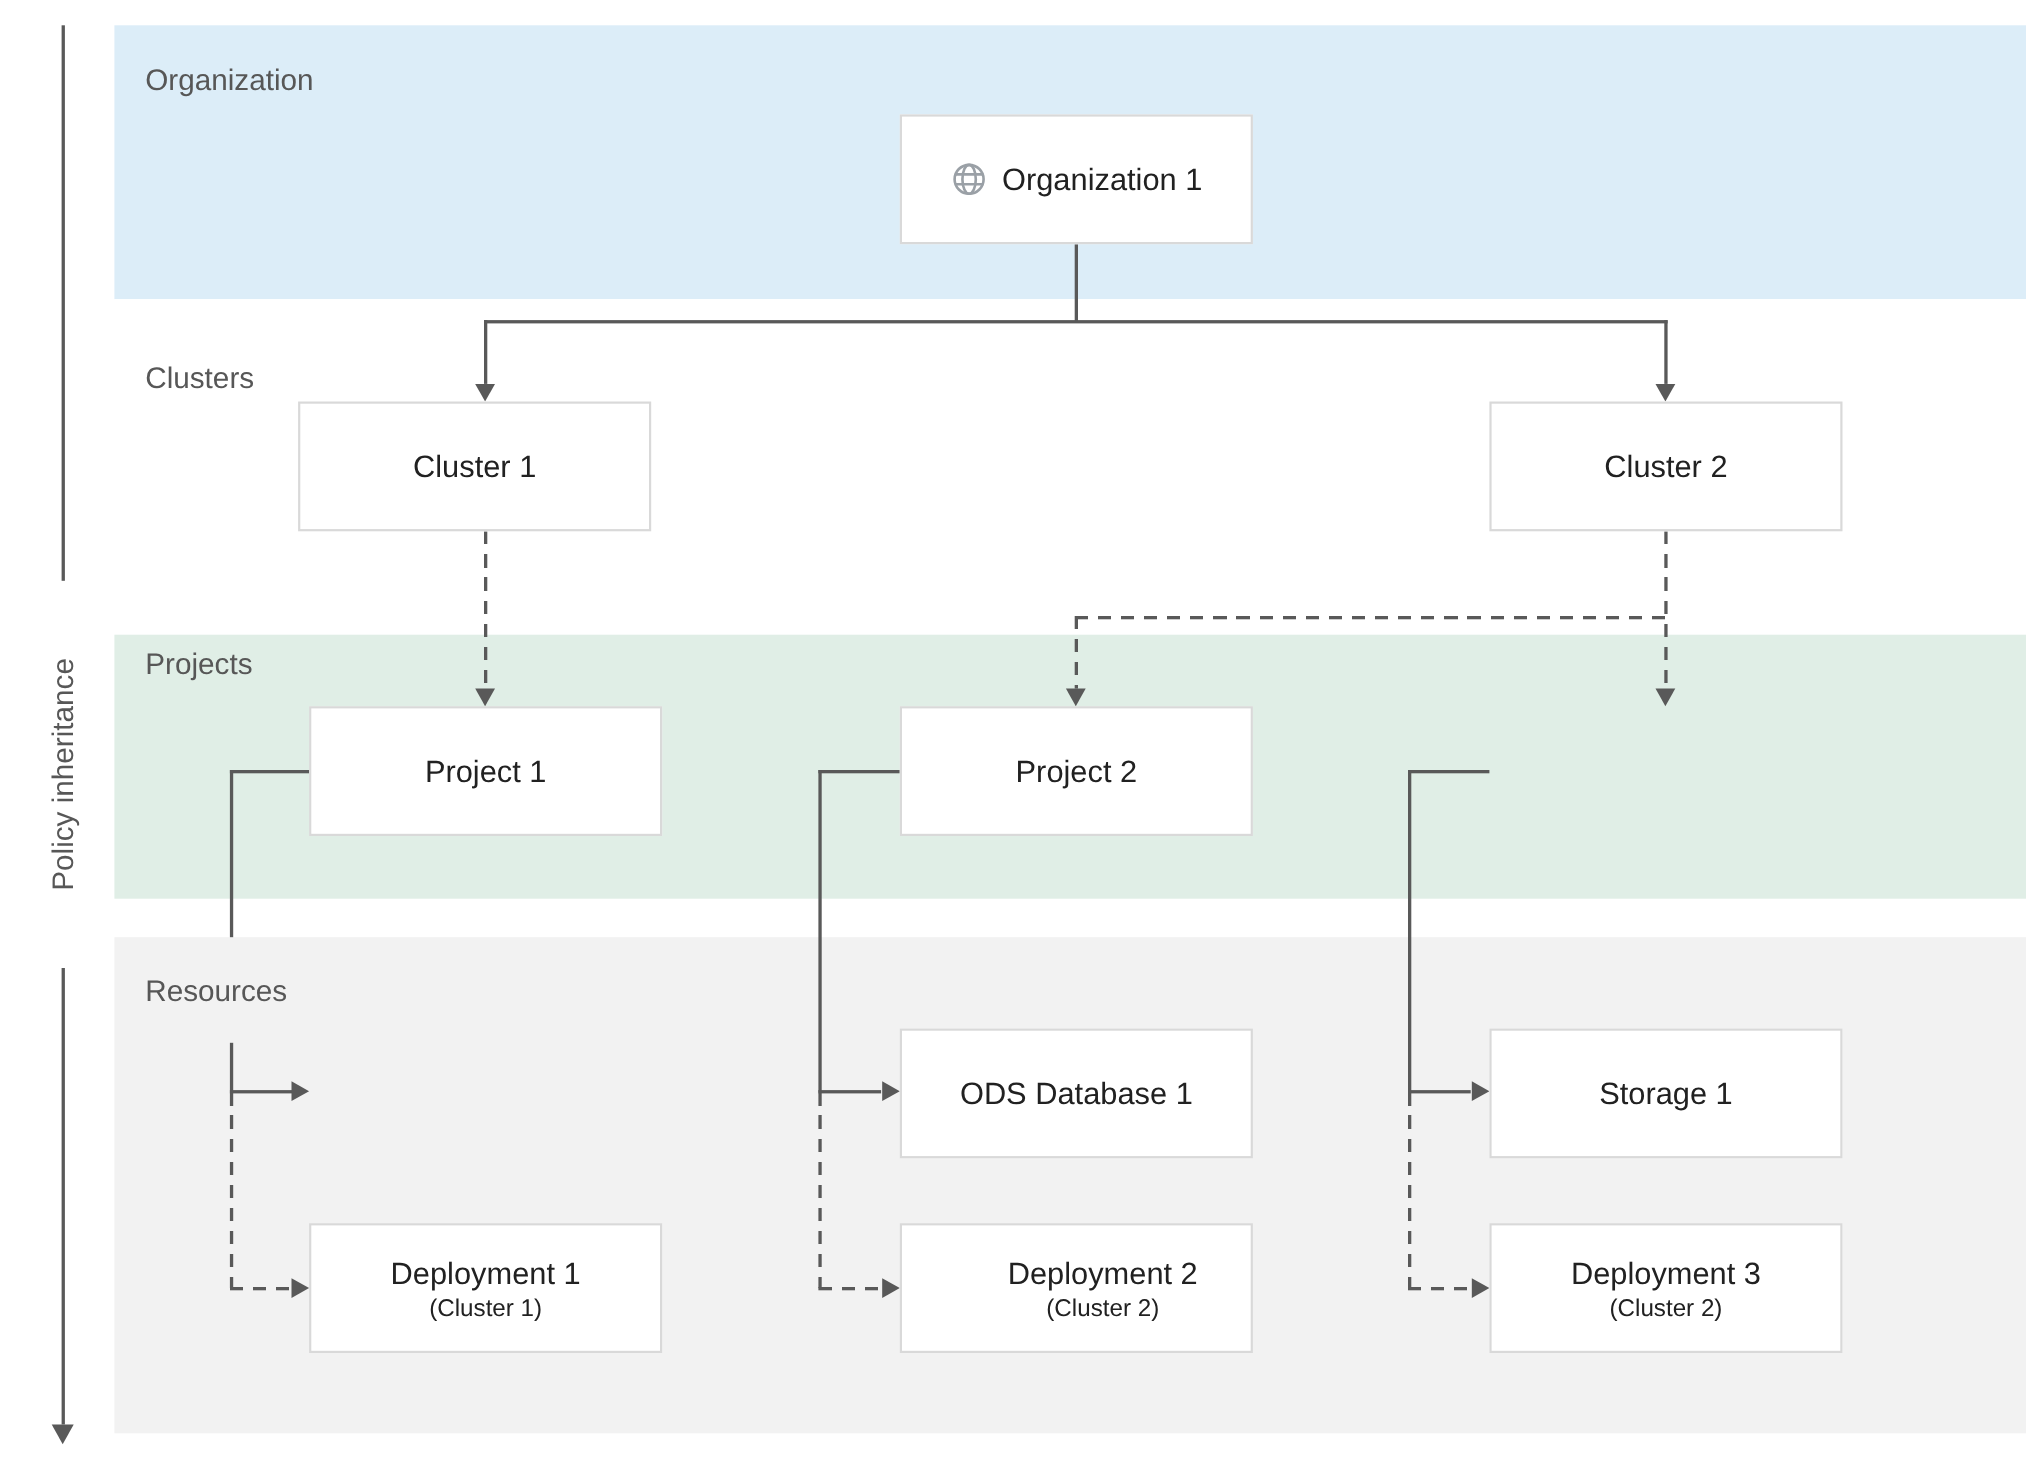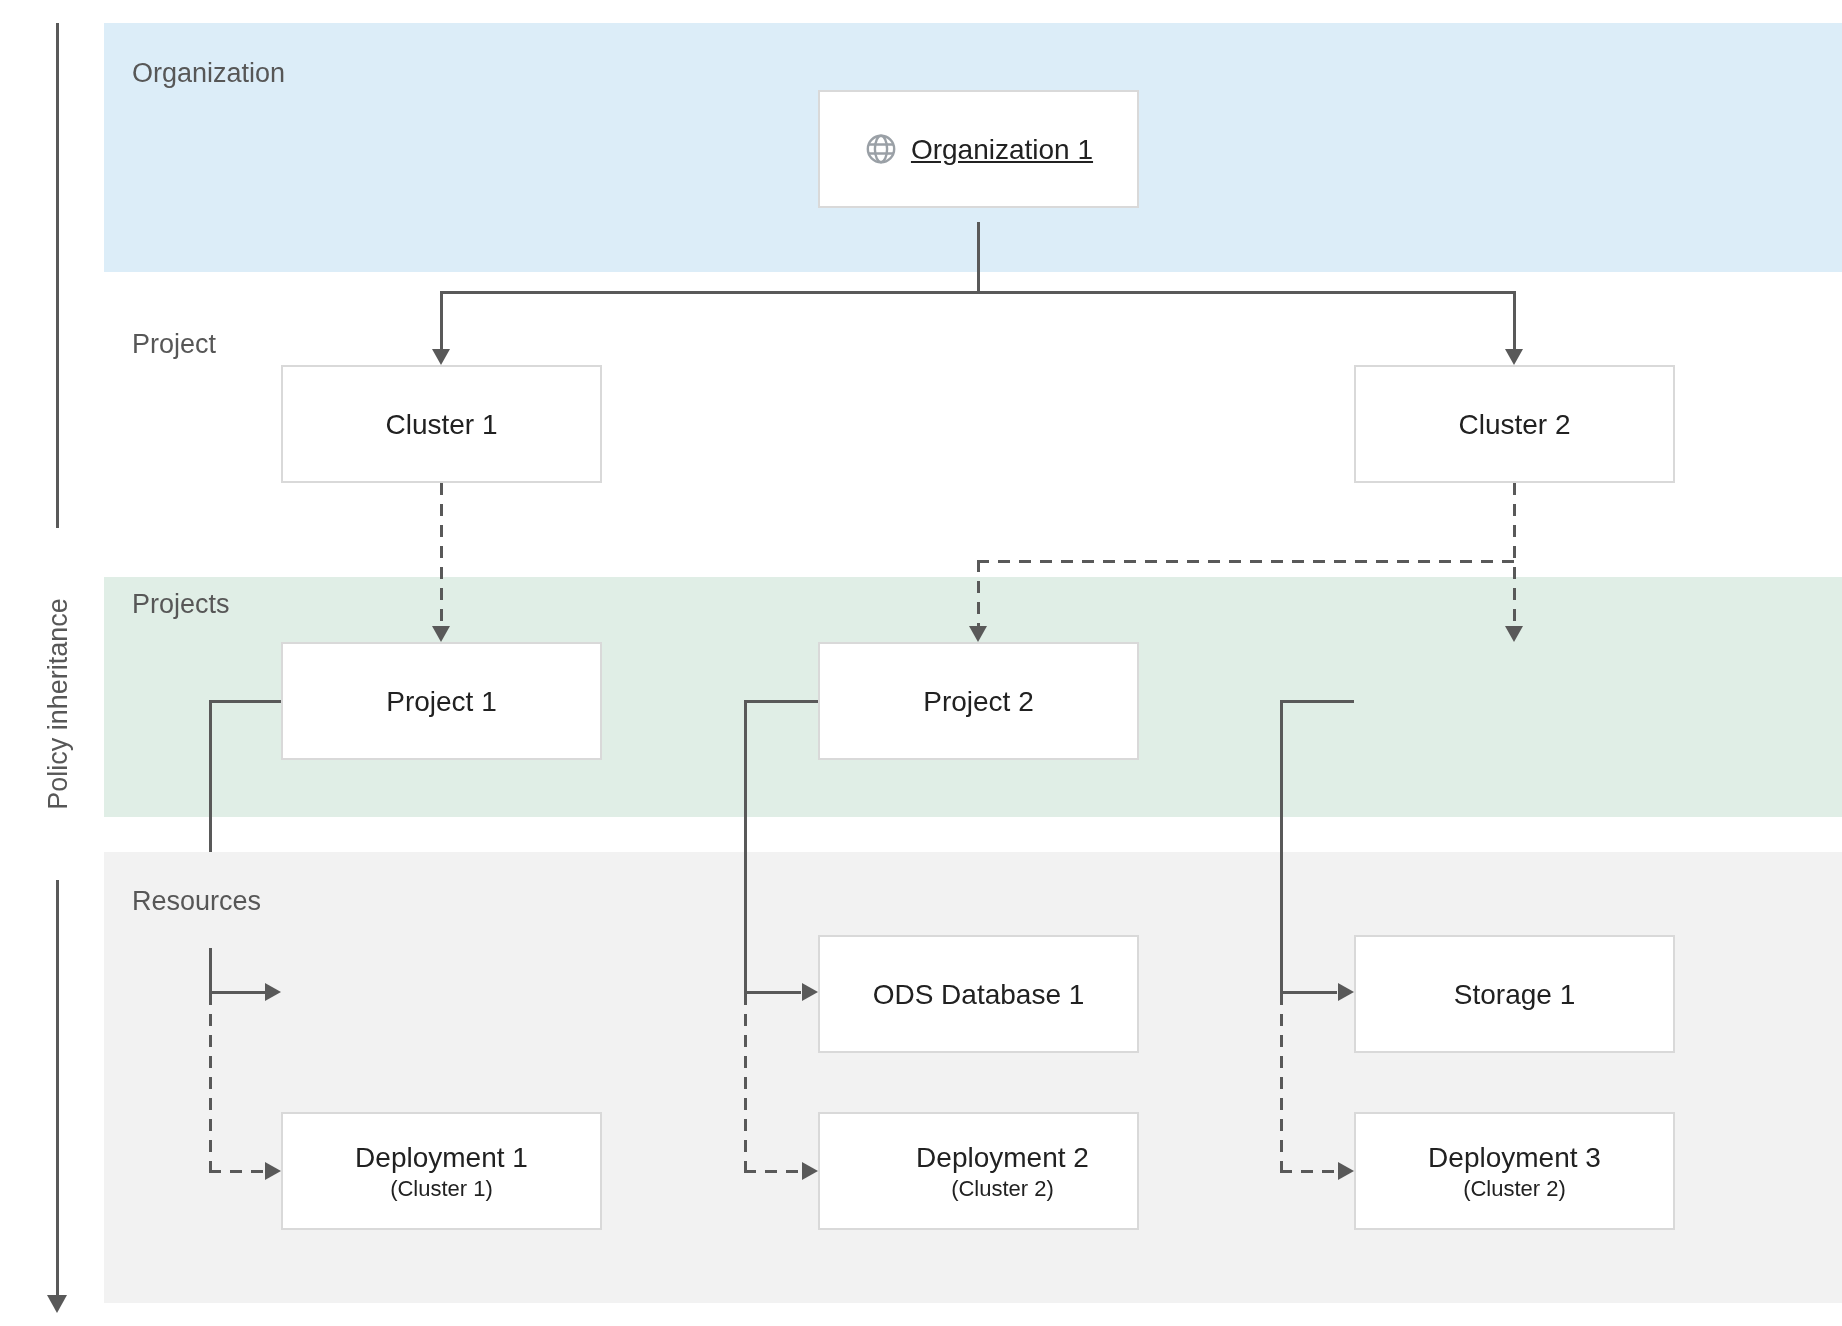--- a/index.html
+++ b/index.html
@@ -61,21 +61,21 @@
 <body>
 
 <div class="canvas">
 
   <div class="band band-org"></div>
   <div class="band band-clusters"></div>
   <div class="band band-projects"></div>
   <div class="band band-resources"></div>
 
   <div class="band-label" style="left:104px; top:60px;">Organization</div>
-  <div class="band-label" style="left:104px; top:331px;">Project</div>
+  <div class="band-label" style="left:104px; top:331px;">Clusters</div>
   <div class="band-label" style="left:104px; top:591px;">Projects</div>
   <div class="band-label" style="left:104px; top:888px;">Resources</div>
 
   <div class="vline" style="left:28px; top:23px; height:505px;"></div>
   <div class="policy-label">Policy inheritance</div>
   <div class="vline" style="left:28px; top:880px; height:415px;"></div>
   <div class="policy-arrowhead"></div>
 
   <div class="vline" style="left:949px; top:222px; height:71px;"></div>
   <div class="hline" style="left:412px; top:291px; width:1076px;"></div>
@@ -112,34 +112,34 @@
   <div class="arrow-right" style="left:774px; top:1162px;"></div>
 
   <div class="hline" style="left:1252px; top:700px; width:74px;"></div>
   <div class="vline" style="left:1252px; top:700px; height:293px;"></div>
   <div class="hline" style="left:1252px; top:991px; width:57px;"></div>
   <div class="arrow-right" style="left:1310px; top:983px;"></div>
   <div class="vdash" style="left:1252px; top:993px; height:178px;"></div>
   <div class="hdash" style="left:1252px; top:1170px; width:57px;"></div>
   <div class="arrow-right" style="left:1310px; top:1162px;"></div>
 
-  <div class="node" style="left:790px; top:90px;text-decoration:underline;">
+  <div class="node" style="left:790px; top:104px;">
     <span class="icon-wrap">
       <svg viewBox="0 0 24 24" width="34" height="34">
         <g fill="none" stroke="#9aa0a6" stroke-width="1.7">
           <circle cx="12" cy="12" r="9.3"></circle>
           <ellipse cx="12" cy="12" rx="4.3" ry="9.3"></ellipse>
           <path d="M2.9 8.8h18.2M2.9 15.2h18.2"></path>
         </g>
       </svg>
     </span>
     <span>Organization 1</span>
   </div>
 
-  <div class="node" style="left:253px; top:365px;">
+  <div class="node" style="left:243px; top:365px;">
     <span>Cluster 1</span>
   </div>
   <div class="node" style="left:1326px; top:365px;">
     <span>Cluster 2</span>
   </div>
 
   <div class="node" style="left:253px; top:642px;">
     <span>Project 1</span>
   </div>
   <div class="node" style="left:790px; top:642px;">

